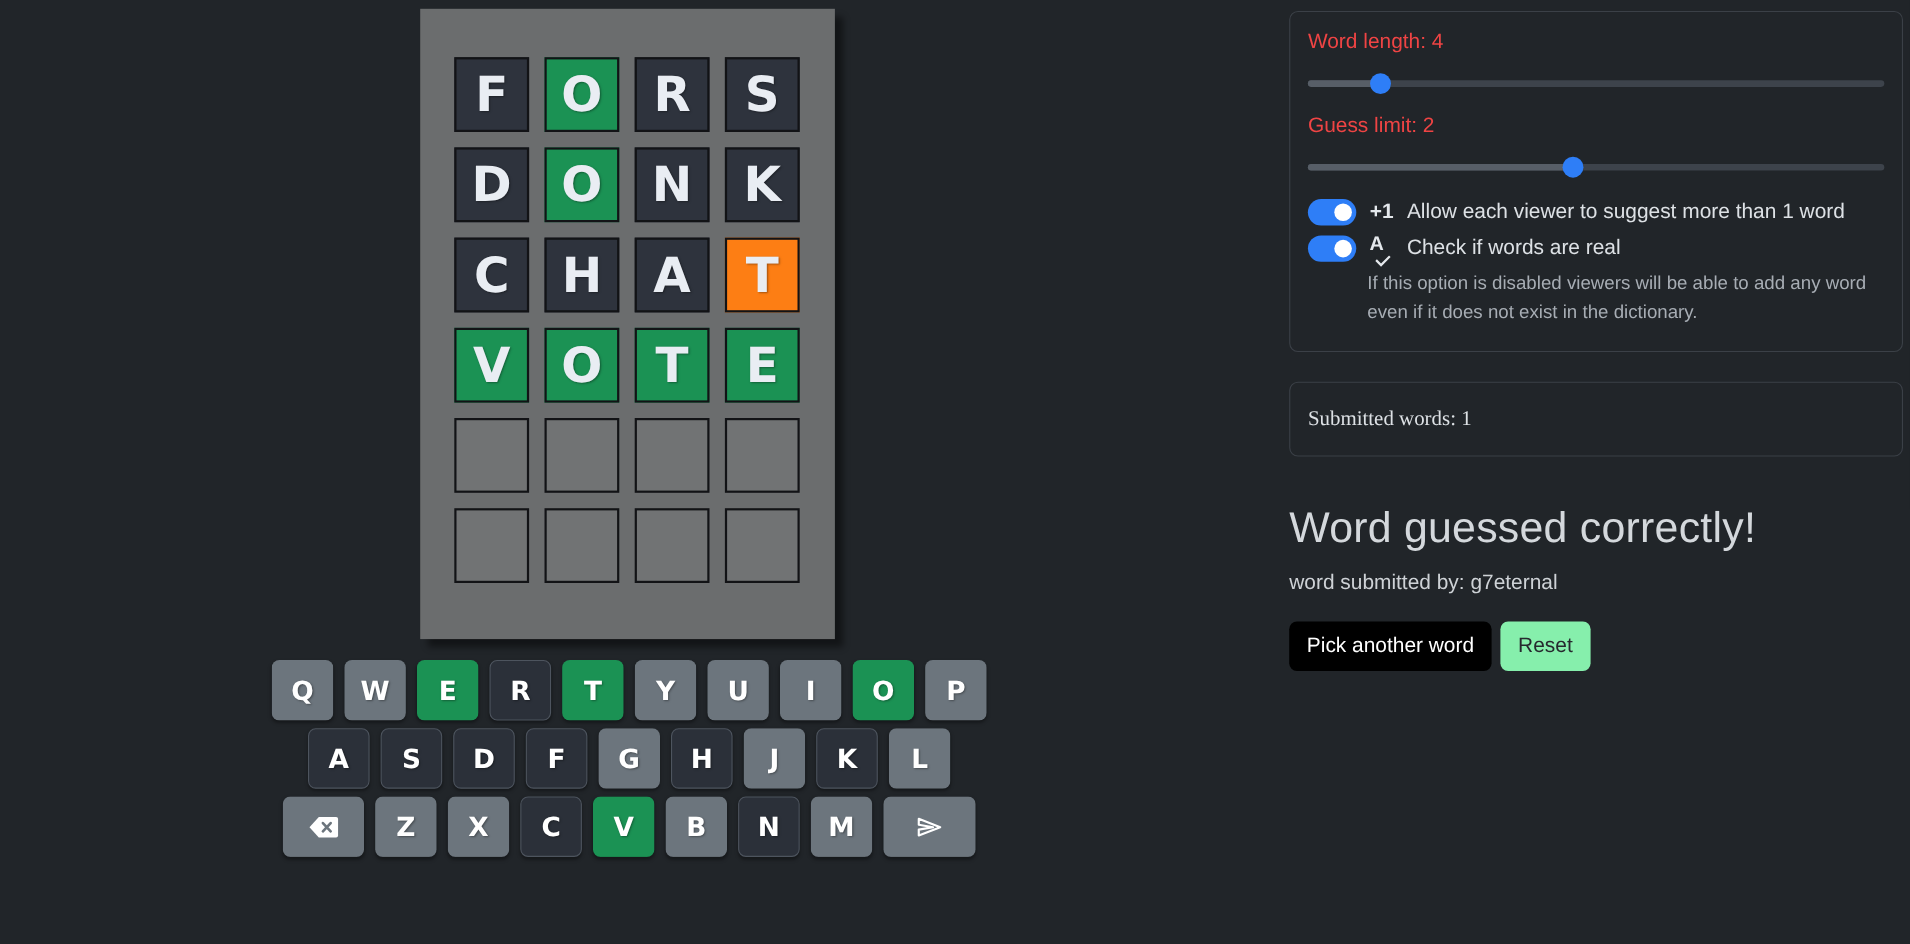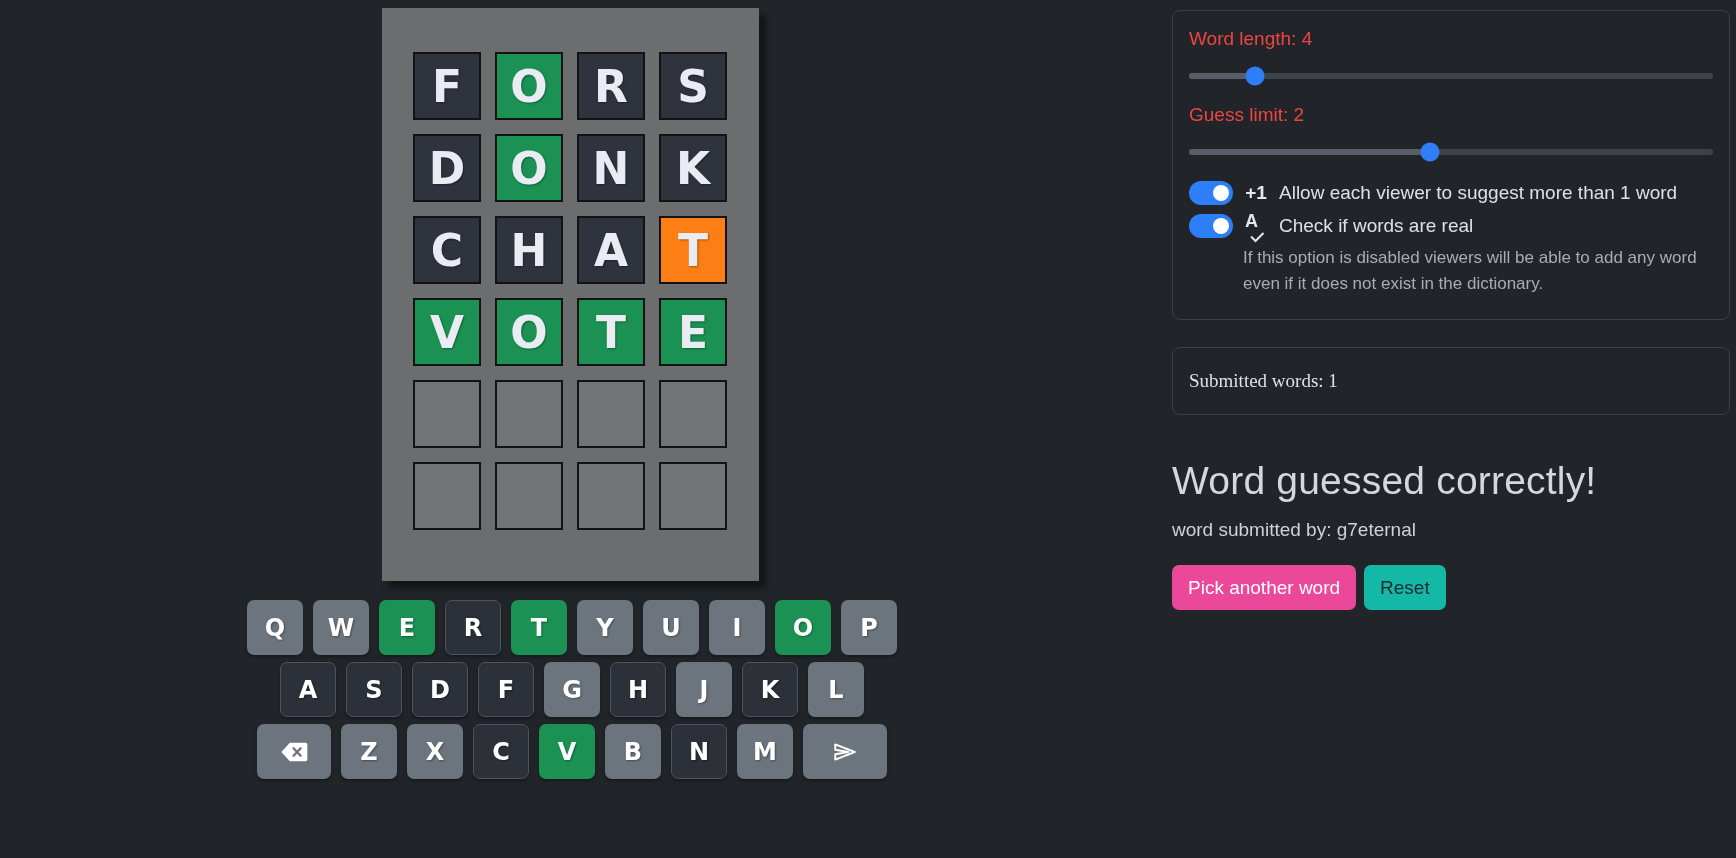--- a/index.html
+++ b/index.html
@@ -117,22 +117,22 @@
     color:#d4d8dc; letter-spacing:.2px;
   }
   .result-sub { margin-top:16px; font-size:19px; color:#ced2d6; }
 
   .btn-row { margin-top:24px; display:flex; gap:8px; }
   .btn {
     border:none; border-radius:7px; font-size:19px;
     font-family:"Liberation Sans", sans-serif;
     padding:0 16px; height:45px; cursor:pointer;
   }
-  .btn-pick  { background:#ec4899; color:#fff; }
-  .btn-reset { background:#14b8a6; color:#26292e; }
+  .btn-pick  { background:#000000; color:#fff; }
+  .btn-reset { background:#86efac; color:#26292e; }
 
   .icon-svg { display:block; }
 </style>
 </head>
 <body>
 
 <div class="board">
   <div class="board-grid">
     <div class="tile absent">
         <span>F</span>

